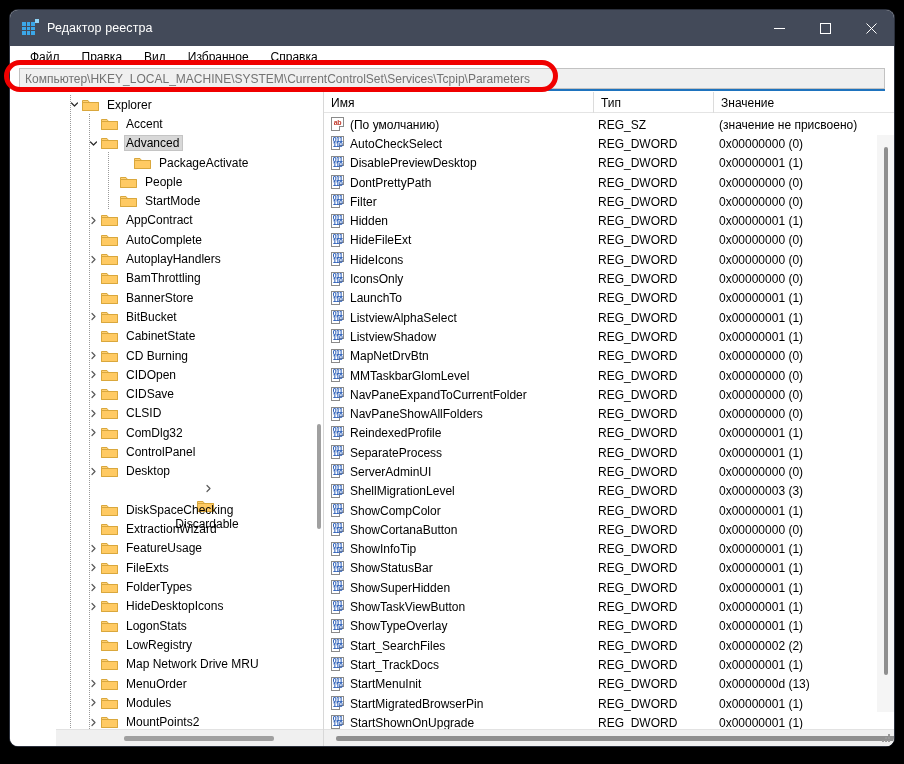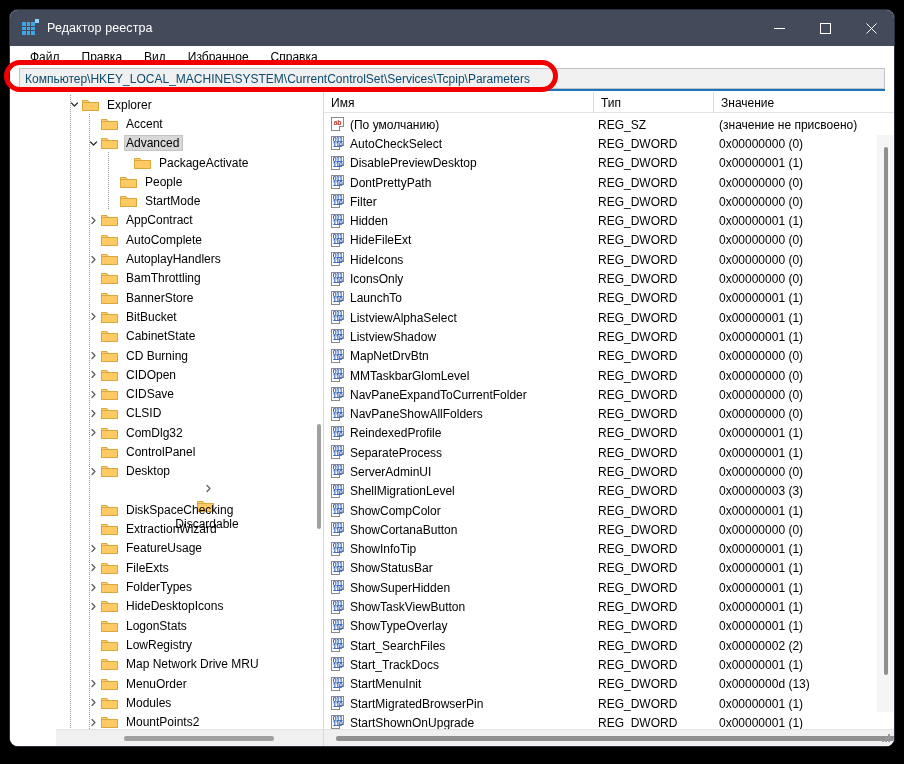--- a/index.html
+++ b/index.html
@@ -97,21 +97,21 @@
     height: 21px;
     background: #f0f0f0;
     border: 1px solid #c2c2c2;
     display: flex;
     align-items: center;
     padding-left: 5px;
     overflow: hidden;
   }
   #address-text {
     font-size: 12px;
-    color: #0c4a6e;
+    color: #737373;
     white-space: nowrap;
   }
   #addr-underline {
     position: absolute;
     left: 9px; right: 9px; top: 21px;
     height: 2px;
     background: #1e73be;
   }
 
   

